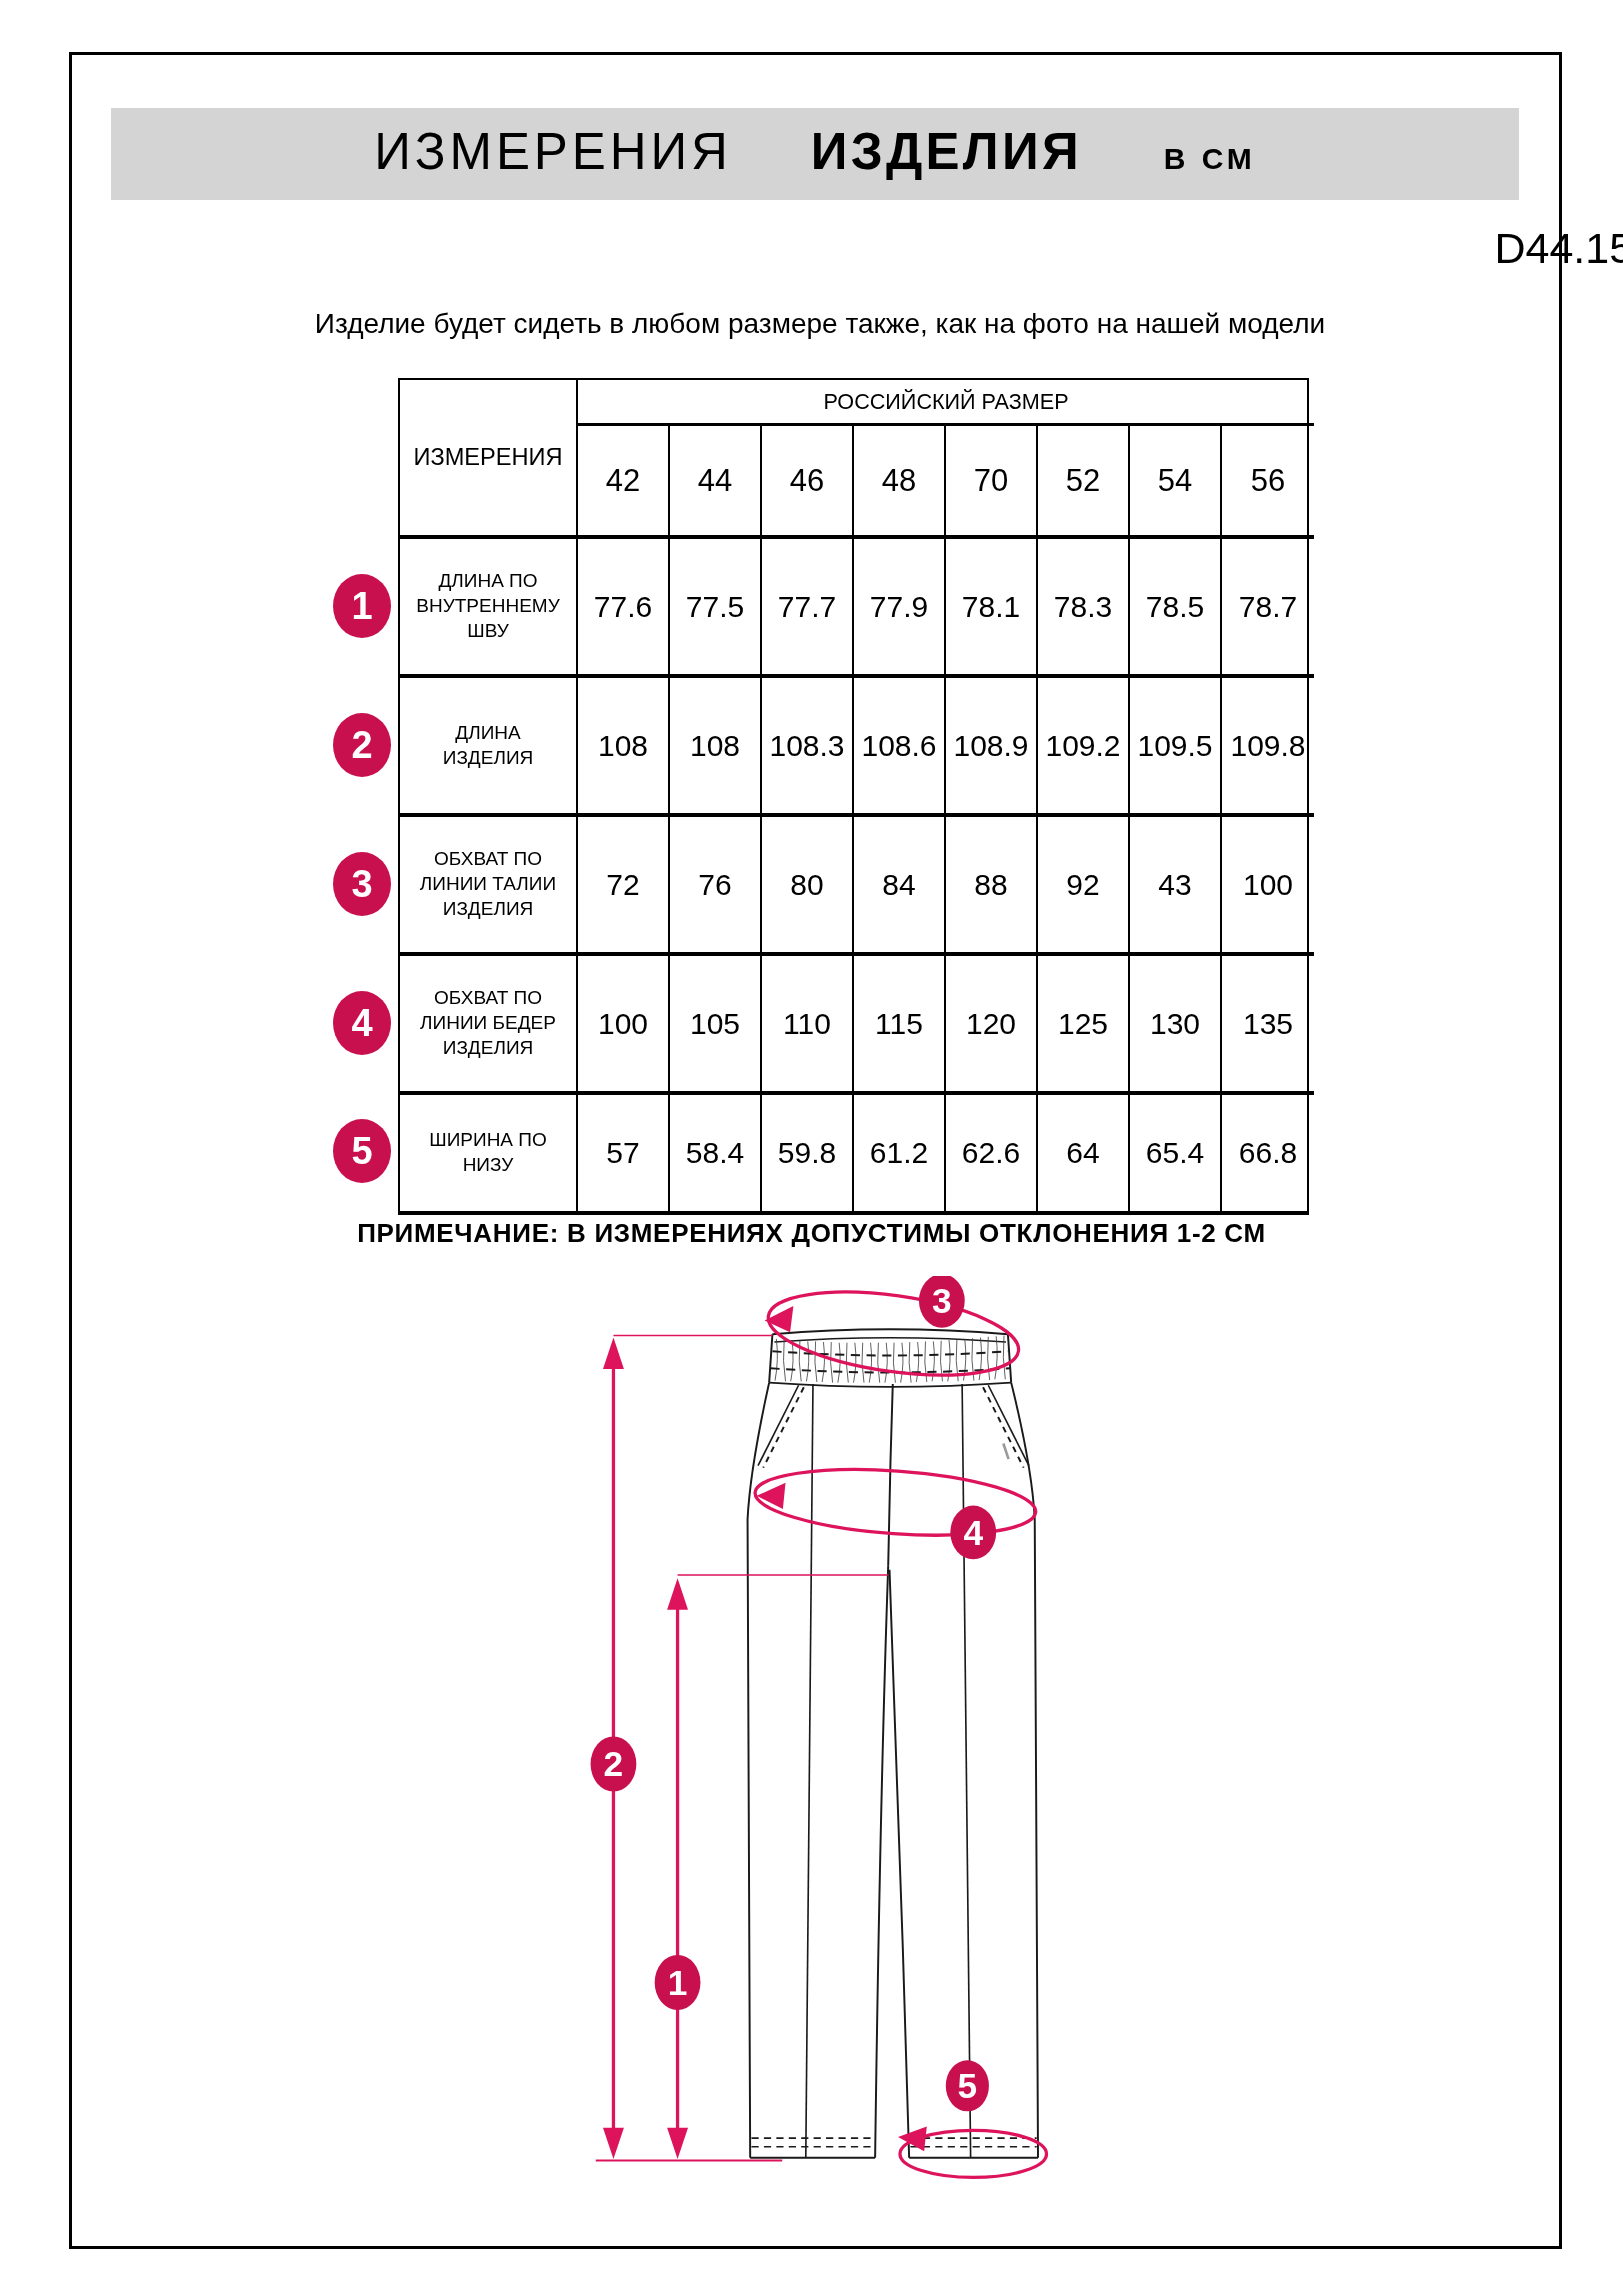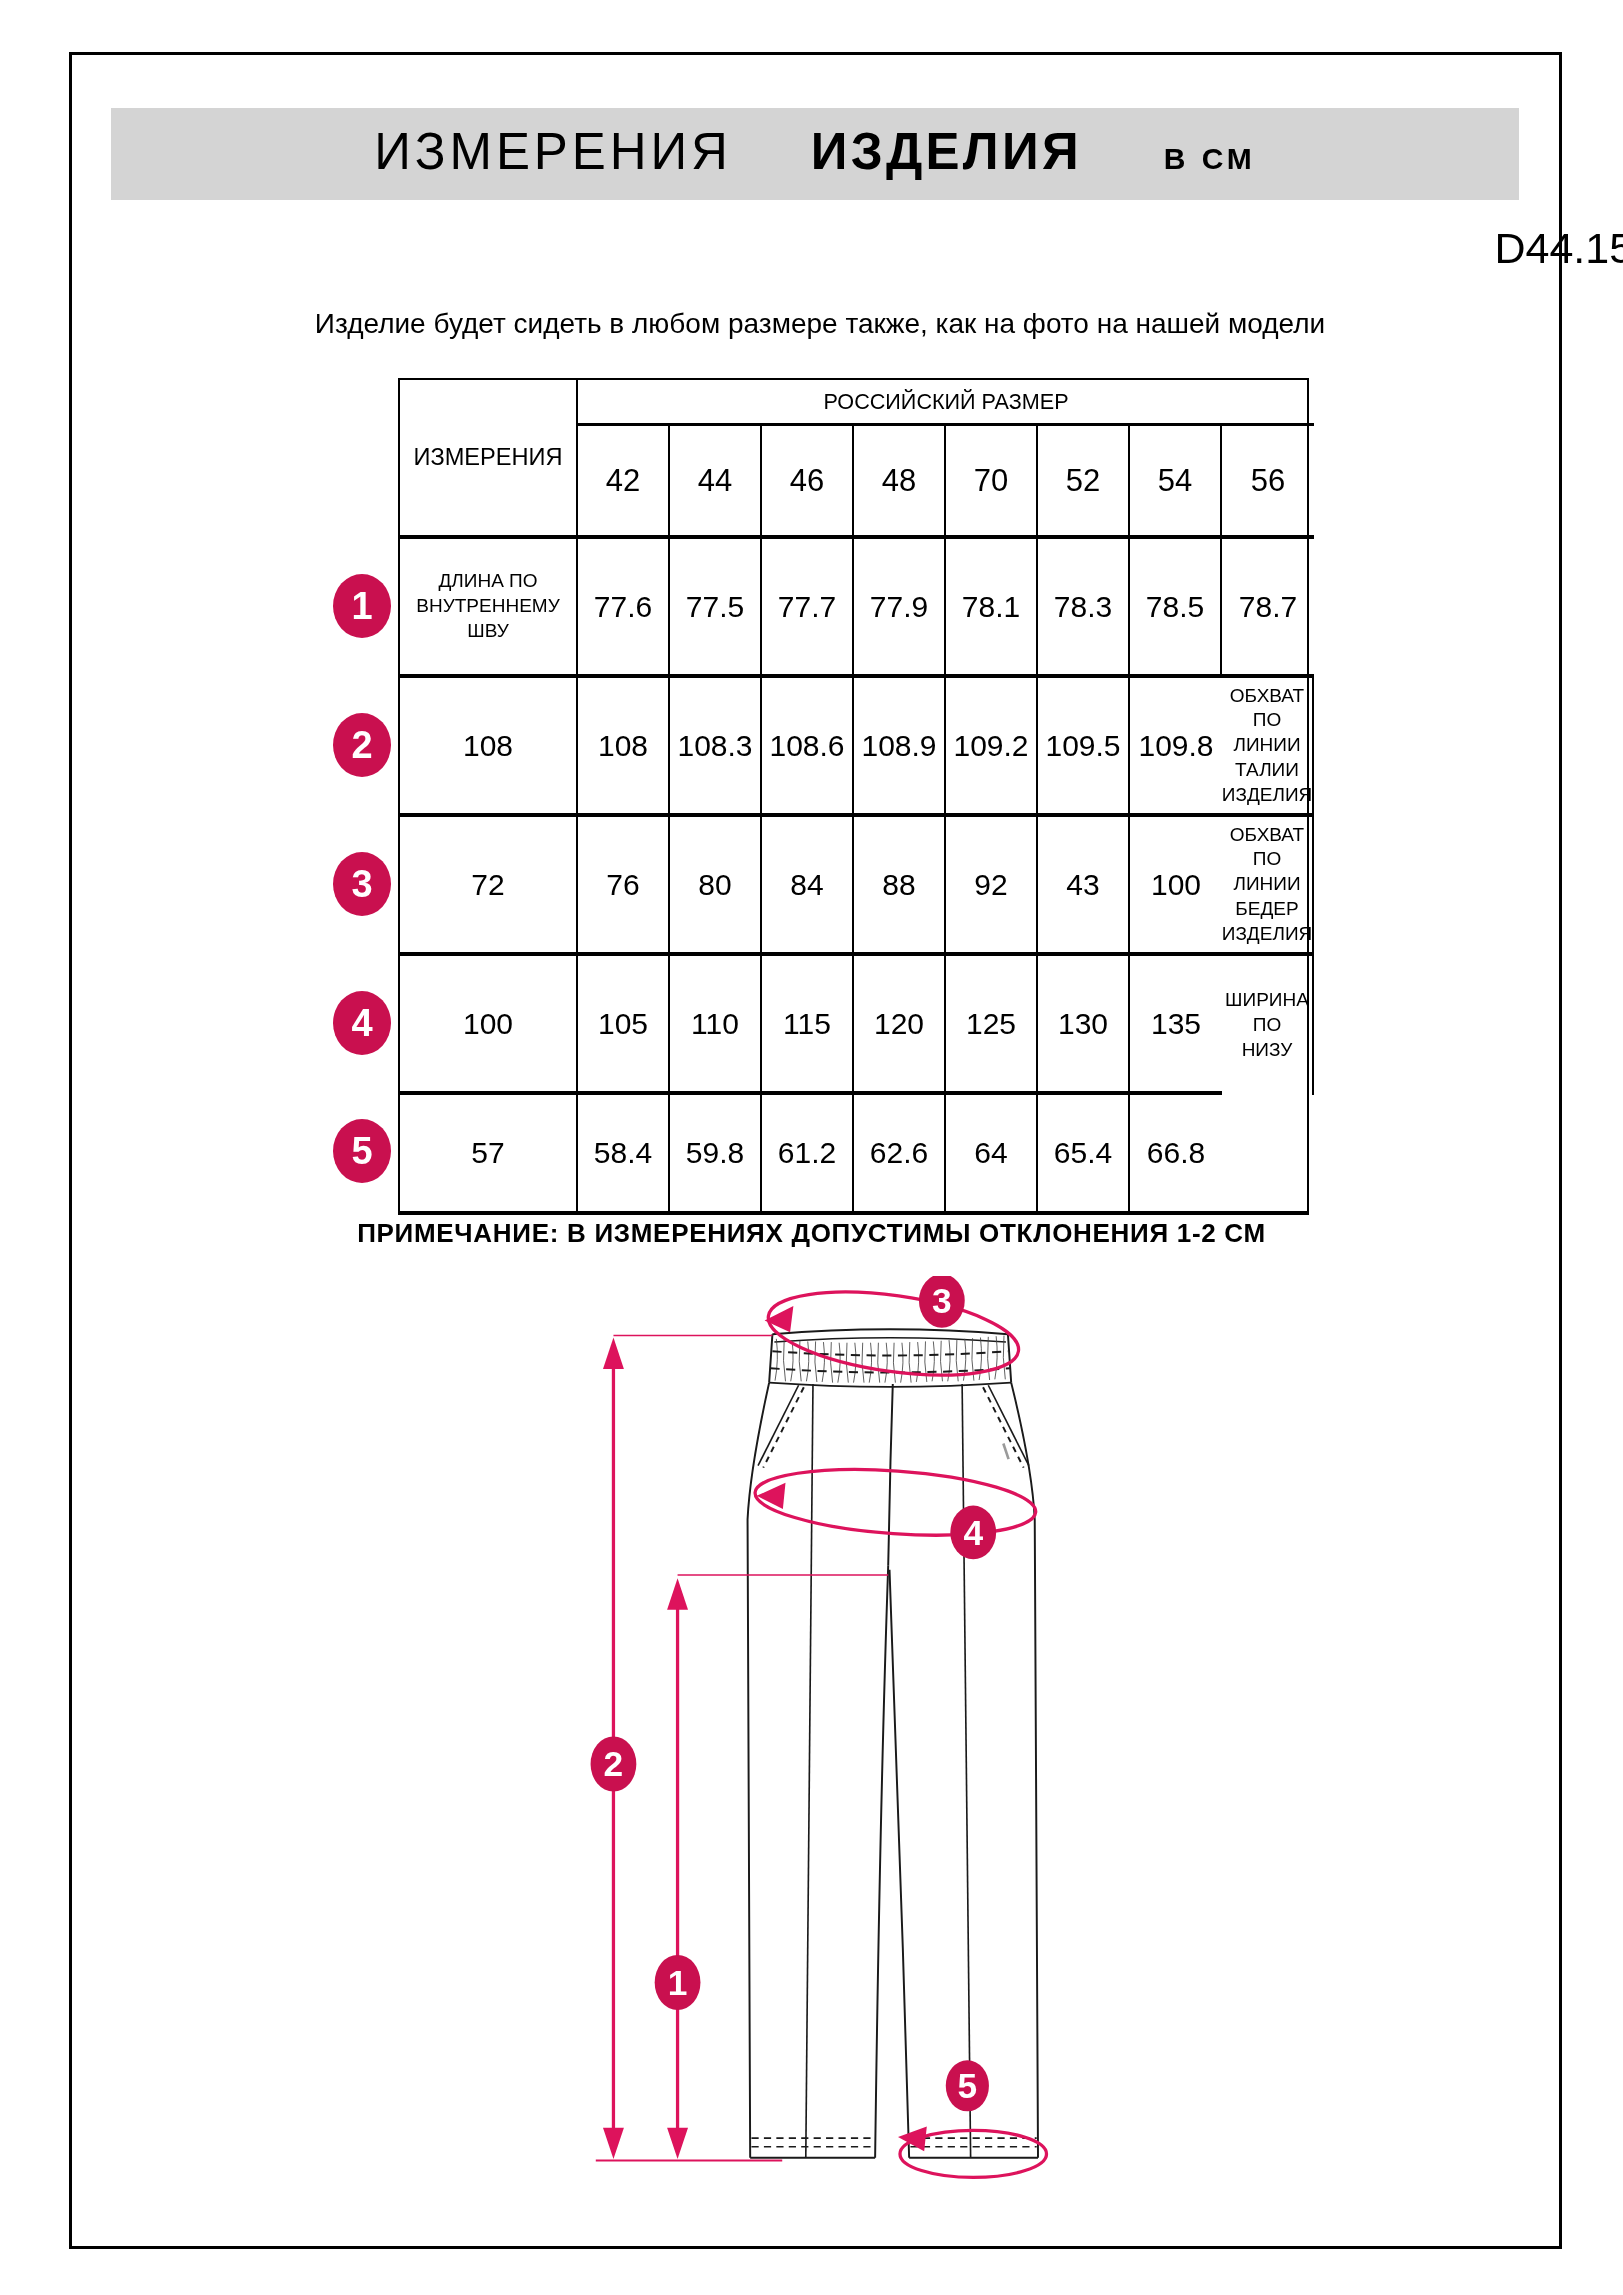--- a/index.html
+++ b/index.html
@@ -89,20 +89,21 @@
     <div class="cell rlabel">ДЛИНА ПО ВНУТРЕННЕМУ ШВУ</div>
     <div class="cell val">77.6</div>
     <div class="cell val">77.5</div>
     <div class="cell val">77.7</div>
     <div class="cell val">77.9</div>
     <div class="cell val">78.1</div>
     <div class="cell val">78.3</div>
     <div class="cell val">78.5</div>
     <div class="cell val lastcol">78.7</div>
 
+    <div class="cell rlabel">ДЛИНА ИЗДЕЛИЯ</div>
     <div class="cell val">108</div>
     <div class="cell val">108</div>
     <div class="cell val">108.3</div>
     <div class="cell val">108.6</div>
     <div class="cell val">108.9</div>
     <div class="cell val">109.2</div>
     <div class="cell val">109.5</div>
     <div class="cell val lastcol">109.8</div>
 
     <div class="cell rlabel">ОБХВАТ ПО ЛИНИИ ТАЛИИ ИЗДЕЛИЯ</div>

